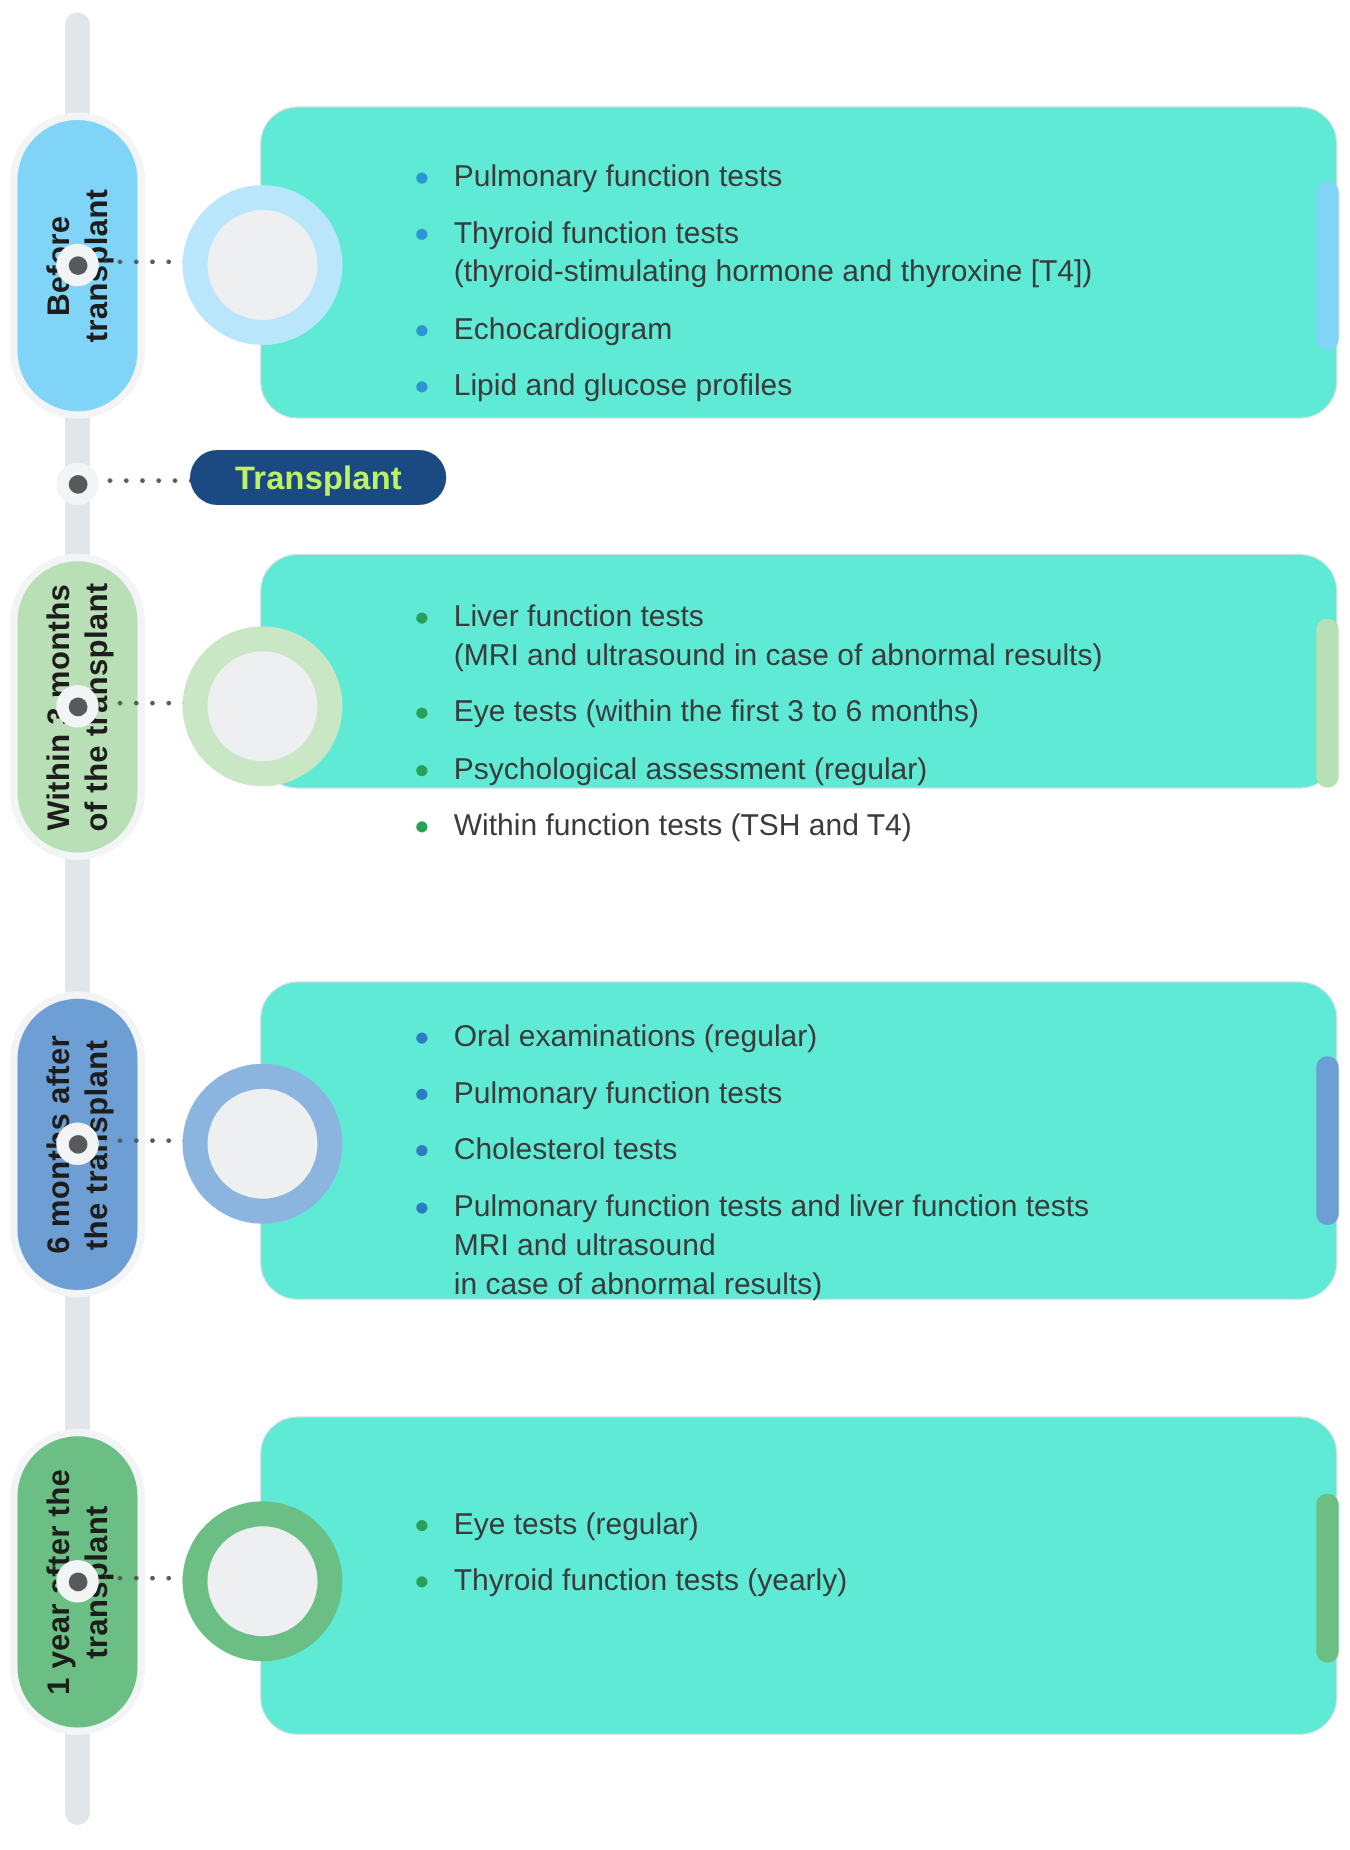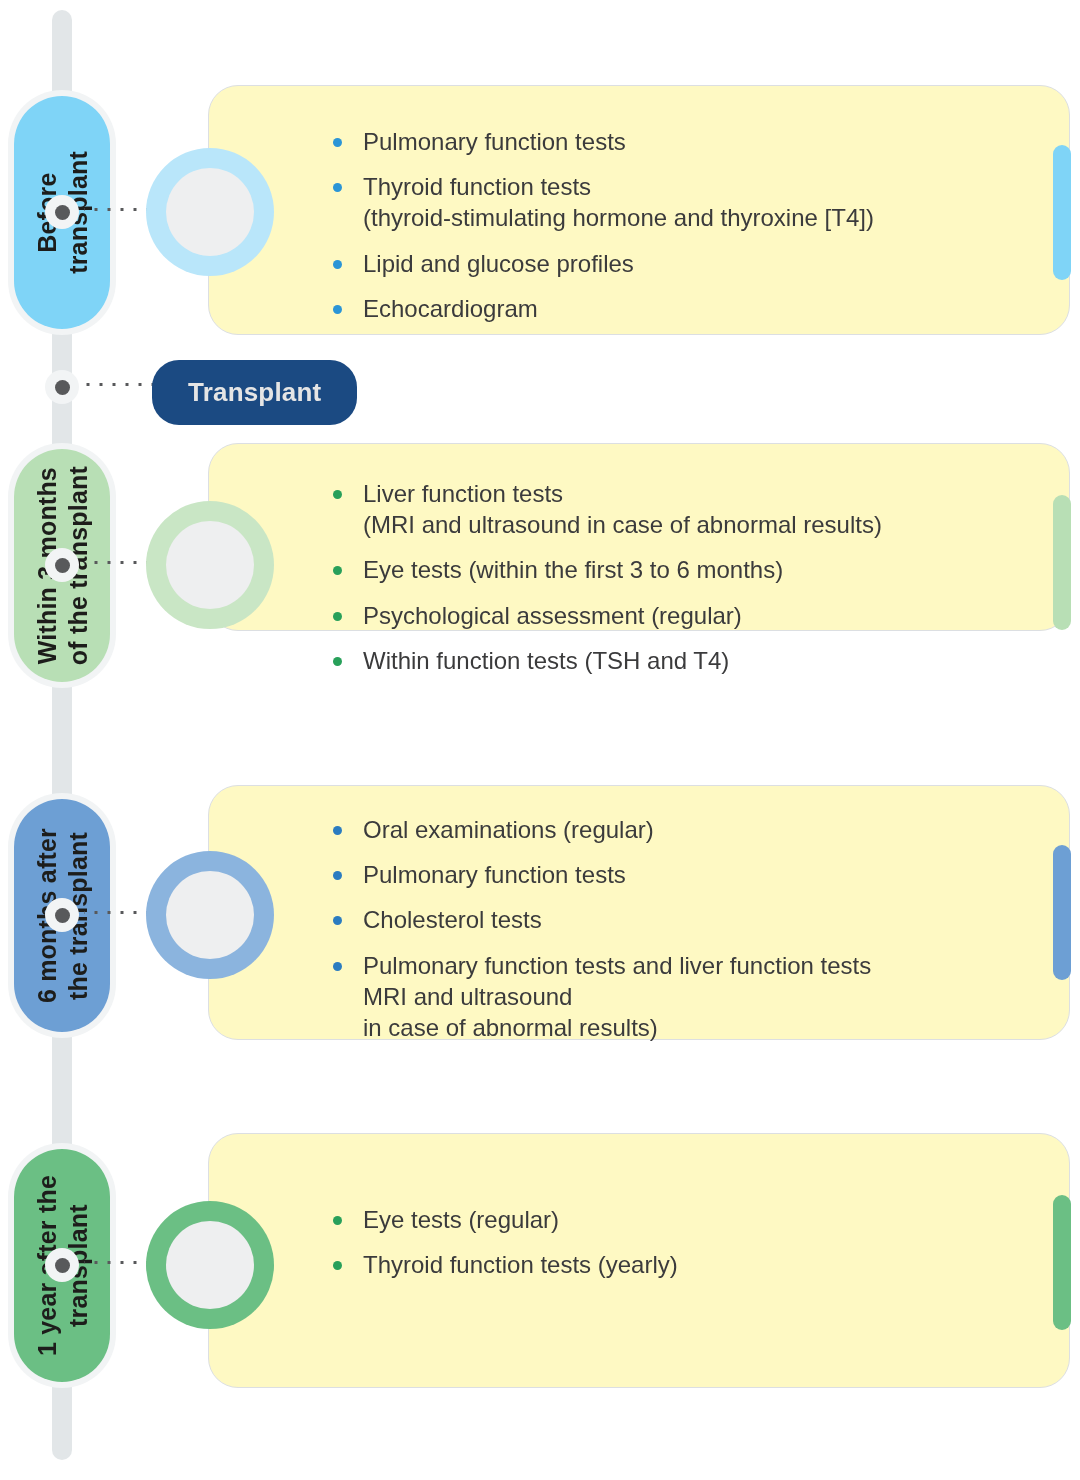--- a/index.html
+++ b/index.html
@@ -93,21 +93,21 @@
     width: 88px; height: 88px;
     border-radius: 50%;
     background: #eeeff0;
   }
 
   
   .card {
     position: absolute;
     left: 208px;
     width: 862px;
-    background: #fef9c3;
+    background: #5eead4;
     border: 1.6px solid #dcdfe2;
     border-radius: 30px;
     z-index: 2;
   }
   .card ul { list-style: none; }
   .card li {
     position: relative;
     padding-left: 46px;
     font-size: 24px;
     color: #3b3b3c;
@@ -130,47 +130,47 @@
   .accent {
     position: absolute;
     width: 18px;
     border-radius: 9px;
     z-index: 6;
   }
 
   
   .badge {
     position: absolute;
-    height: 65px;
+    height: 44px;
     padding: 0 36px;
     border-radius: 27px;
     display: flex; align-items: center; justify-content: flex-end;
     font-size: 26px;
     font-weight: 700;
-    color: #e5e5e5;
+    color: #bef264;
     letter-spacing: .2px;
     z-index: 4;
   }
 </style>
 </head>
 <body>
 
 <div id="stage">
 
   <div class="spine"></div>
 
   <div class="row">
     <div class="card" style="top:85px; height:250px;">
       <div class="card-body">
         <ul>
           <li style="--bullet:#2b95d6;">Pulmonary function tests</li>
           <li style="--bullet:#2b95d6;">Thyroid function tests
 (thyroid-stimulating hormone and thyroxine [T4])</li>
+          <li style="--bullet:#2b95d6;">Echocardiogram</li>
           <li style="--bullet:#2b95d6;">Lipid and glucose profiles</li>
-          <li style="--bullet:#2b95d6;">Echocardiogram</li>
         </ul>
       </div>
     </div>
     <div class="accent" style="left:1053px; top:145px; height:135px; background:#7fd4f7;"></div>
 
     <div class="phase-pill" style="top:90px; height:245px;">
       <div class="phase-pill-inner" style="background:#7fd4f7;">
         <span class="phase-label">Before
 transplant</span>
       </div>

